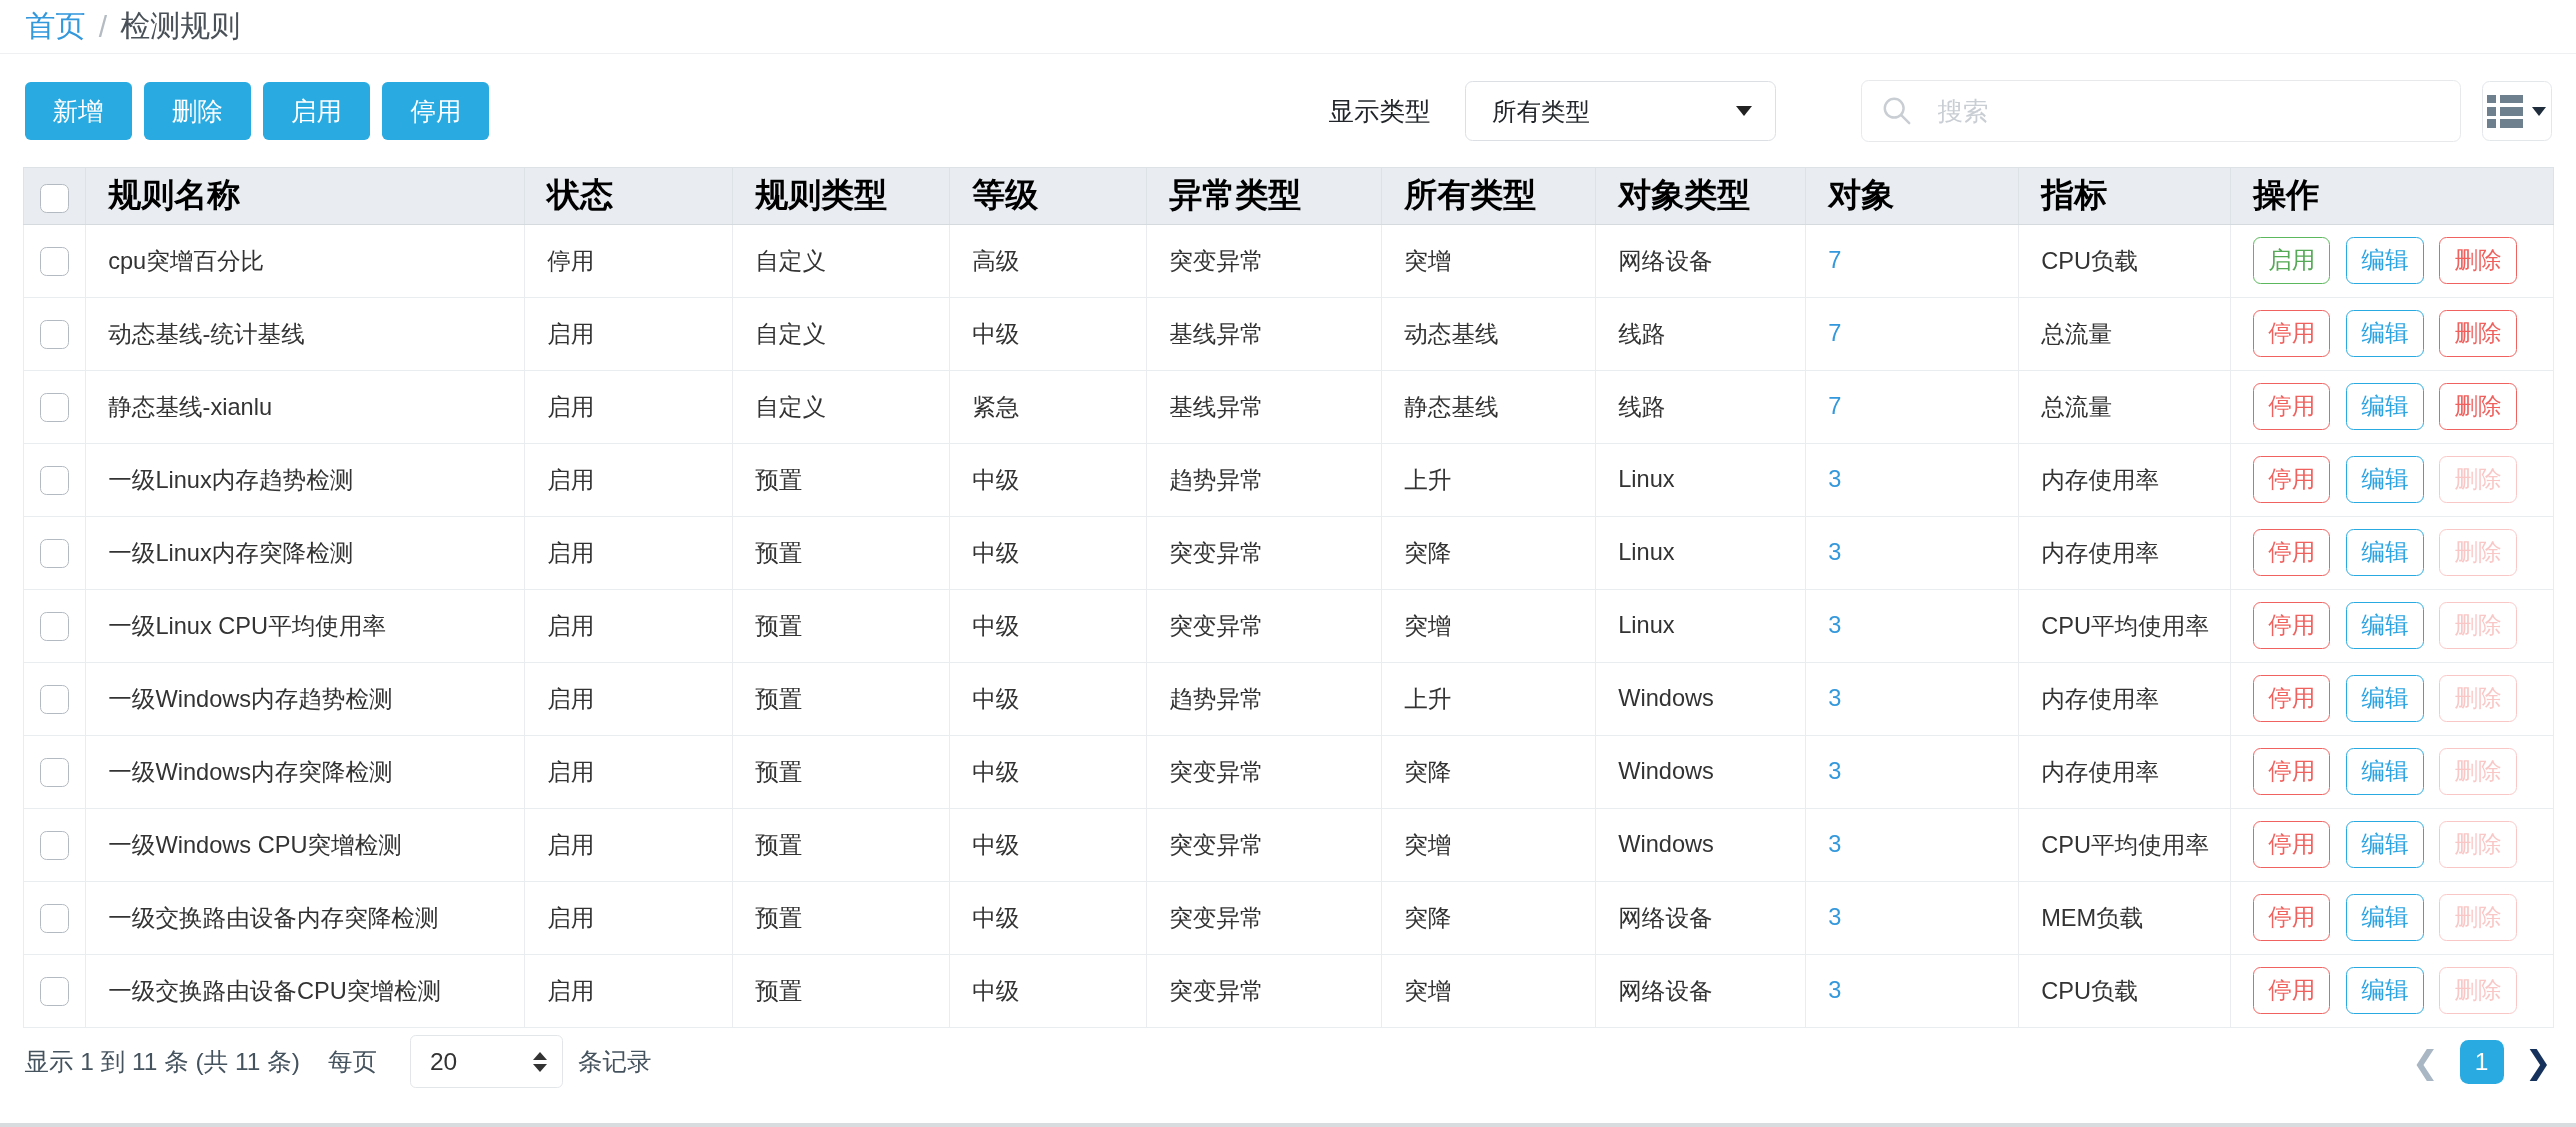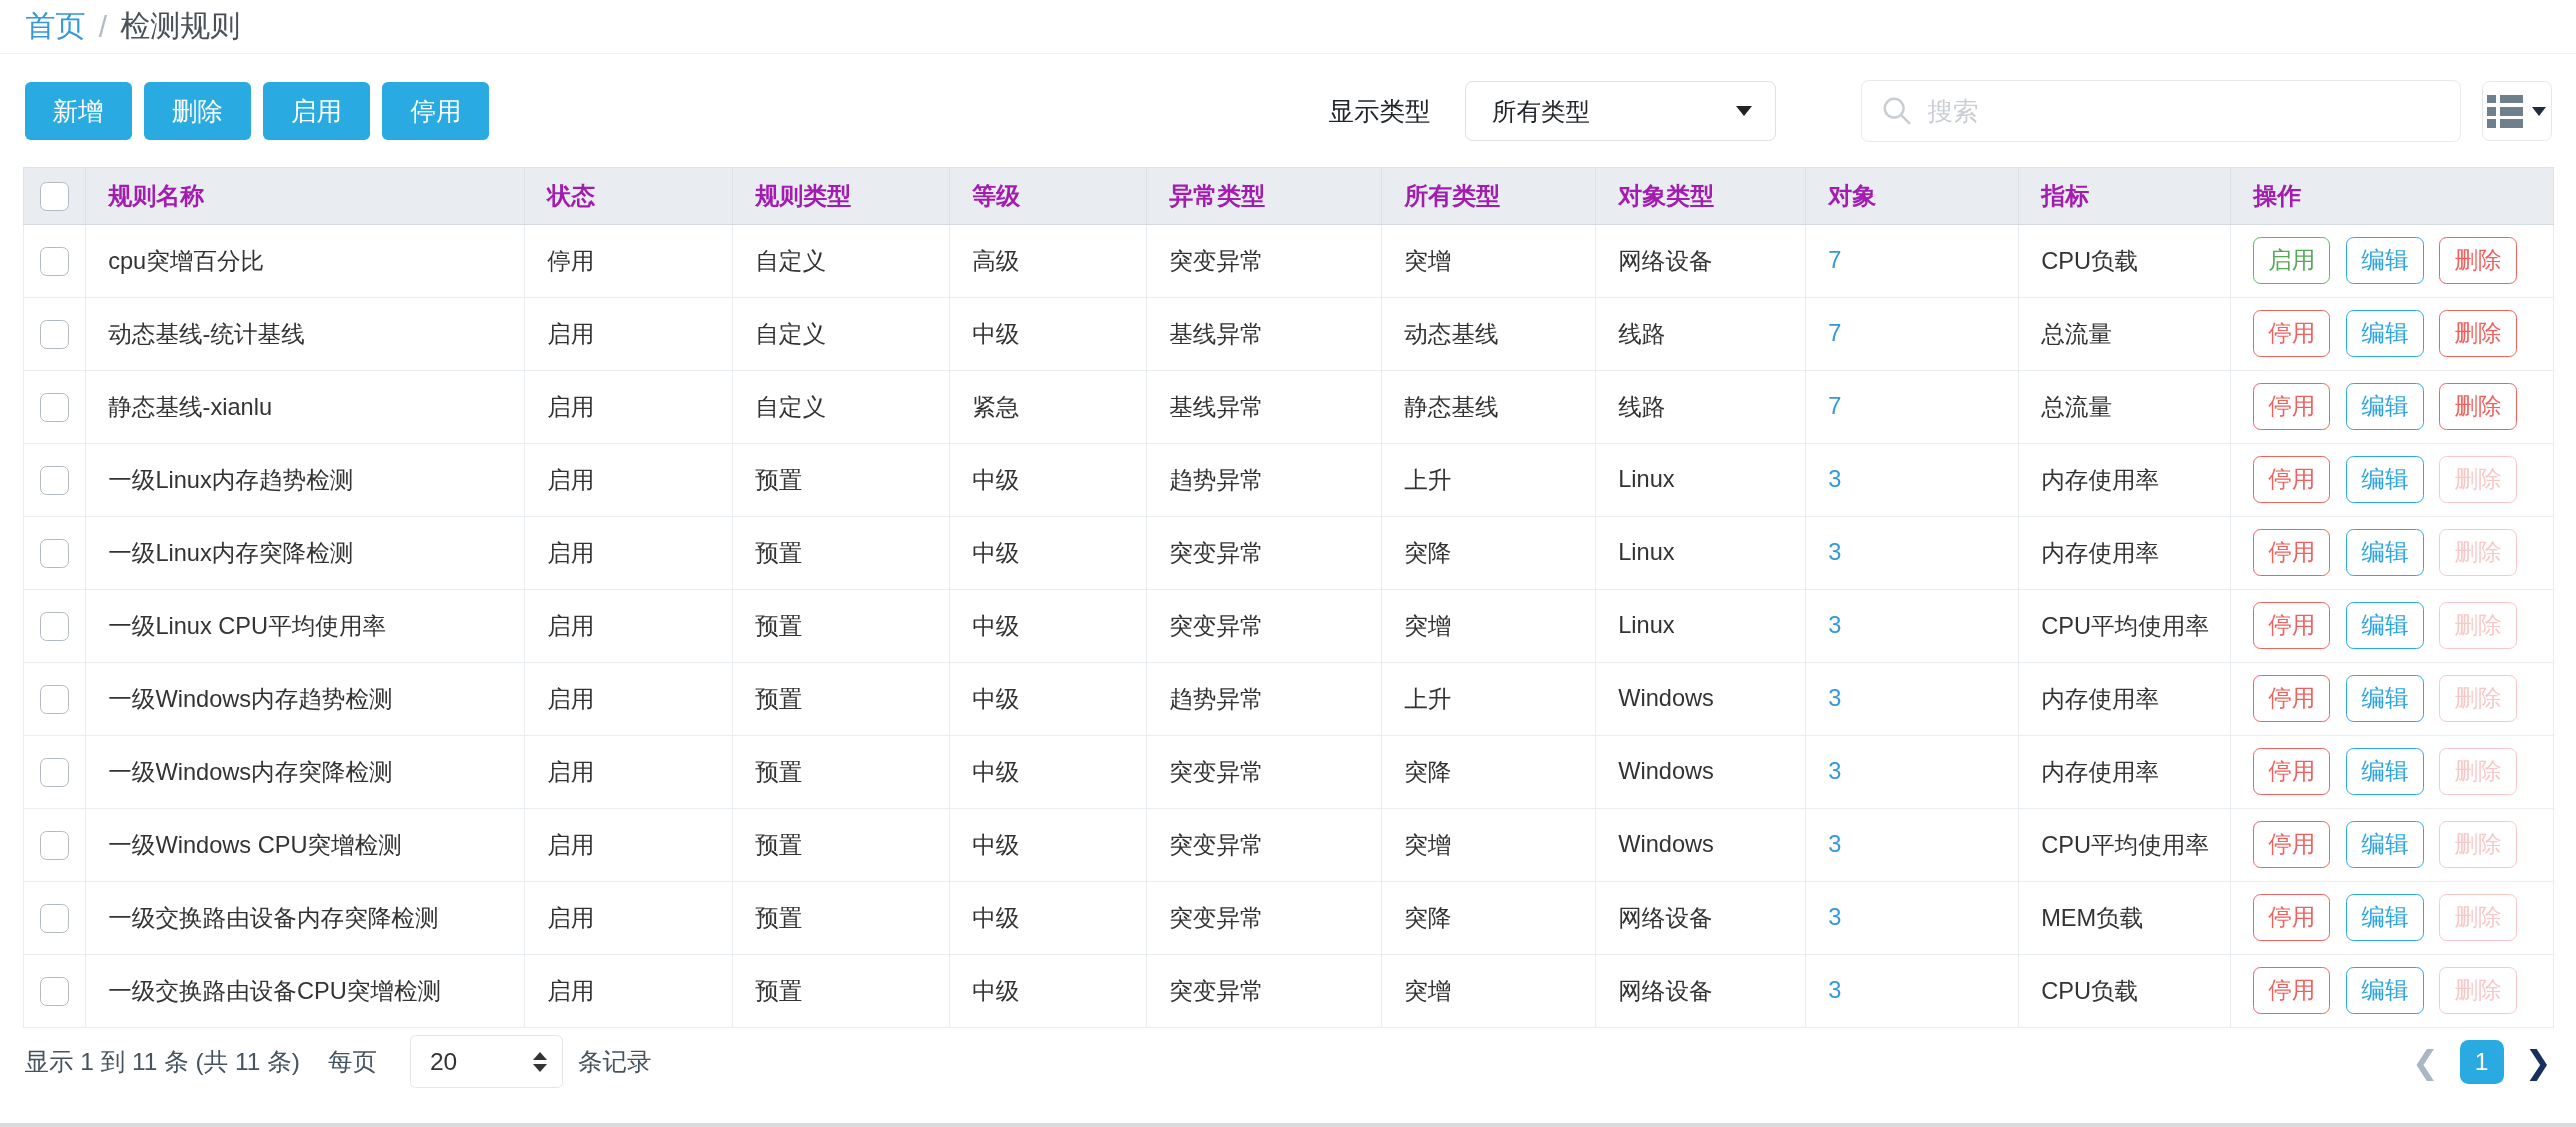--- a/index.html
+++ b/index.html
@@ -19,39 +19,39 @@
     height:58px; padding:0 28px; font-size:25.5px; margin-right:12.3px; cursor:pointer;
     font-family:Liberation Sans, sans-serif; }
   .tb-right { margin-left:auto; display:flex; align-items:center; }
   .dt-label { font-size:25.5px; color:#212529; margin-right:34px; }
   .select-box { width:311px; height:60px; border:0.9px solid #dcdfe3; border-radius:7.5px;
     background:#fff; display:flex; align-items:center; padding:0 22.6px 0 26.4px;
     font-size:24.5px; color:#212529; cursor:pointer; margin-right:85px; }
   .select-box .caret { margin-left:auto; width:0; height:0; border-left:8.5px solid transparent;
     border-right:8.5px solid transparent; border-top:10.4px solid #222; }
   .search-box { width:600px; height:62px; border:0.9px solid #e7e9eb; border-radius:7.5px;
-    background:#fff; display:flex; align-items:center; padding:15px 19px; }
+    background:#fff; display:flex; align-items:center; padding:15px 19px;gap:10px; }
   .search-box input { border:none; outline:none; font-size:25.5px; flex:1;
     font-family:inherit; color:#333; margin-left:15px; }
   .search-box input::placeholder { color:#c9ced4; }
   .col-toggle { width:70px; height:60px; border:0.9px solid #e4e7ea; border-radius:7.5px;
     background:#fff; margin-left:21px; display:flex; align-items:center;
     justify-content:center; cursor:pointer; }
   .list-ic { display:flex; flex-direction:column; gap:3.8px; margin-right:9.4px; }
   .list-ic .r { display:flex; gap:3.8px; }
   .list-ic .sq { width:9.4px; height:8.5px; background:#6e7f8d; }
   .list-ic .bar { width:22.6px; height:8.5px; background:#6e7f8d; }
   .col-toggle .caret { width:0; height:0; border-left:7.5px solid transparent;
     border-right:7.5px solid transparent; border-top:9.4px solid #1f2d3d; }
 
   
   .table-wrap { margin:24.5px 22.6px 0 22.6px; }
   table { width:100%; border-collapse:collapse; table-layout:fixed; }
   th { height:57px; background:#e9edf1; border:0.9px solid #dde2e7; border-bottom:1.9px solid #d4dade;
-    font-size:24px; font-weight:700; color:#a21caf; text-align:left; padding-left:22.6px; }
+    font-size:33px; font-weight:700; color:#000000; text-align:left; padding-left:22.6px; }
   td { height:73px; border:0.9px solid #e9edf0; font-size:23.6px; color:#333;
     padding-left:22.6px; background:#fff; }
   th.c-check, td.c-check { padding-left:0; text-align:center; }
   .checkbox { display:inline-block; width:29px; height:29px; border:1.9px solid #b3bac1;
     border-radius:6.6px; background:#fff; vertical-align:middle; cursor:pointer; }
   a.obj-link { color:#3398dc; text-decoration:none; cursor:pointer; }
 
   .act-btn { display:inline-block; height:47px; line-height:43px; padding:0 14px;
     border-radius:7.5px; border:1.9px solid; background:#fff; font-size:23.6px;
     margin-right:9.4px; cursor:pointer; font-family:inherit; }

